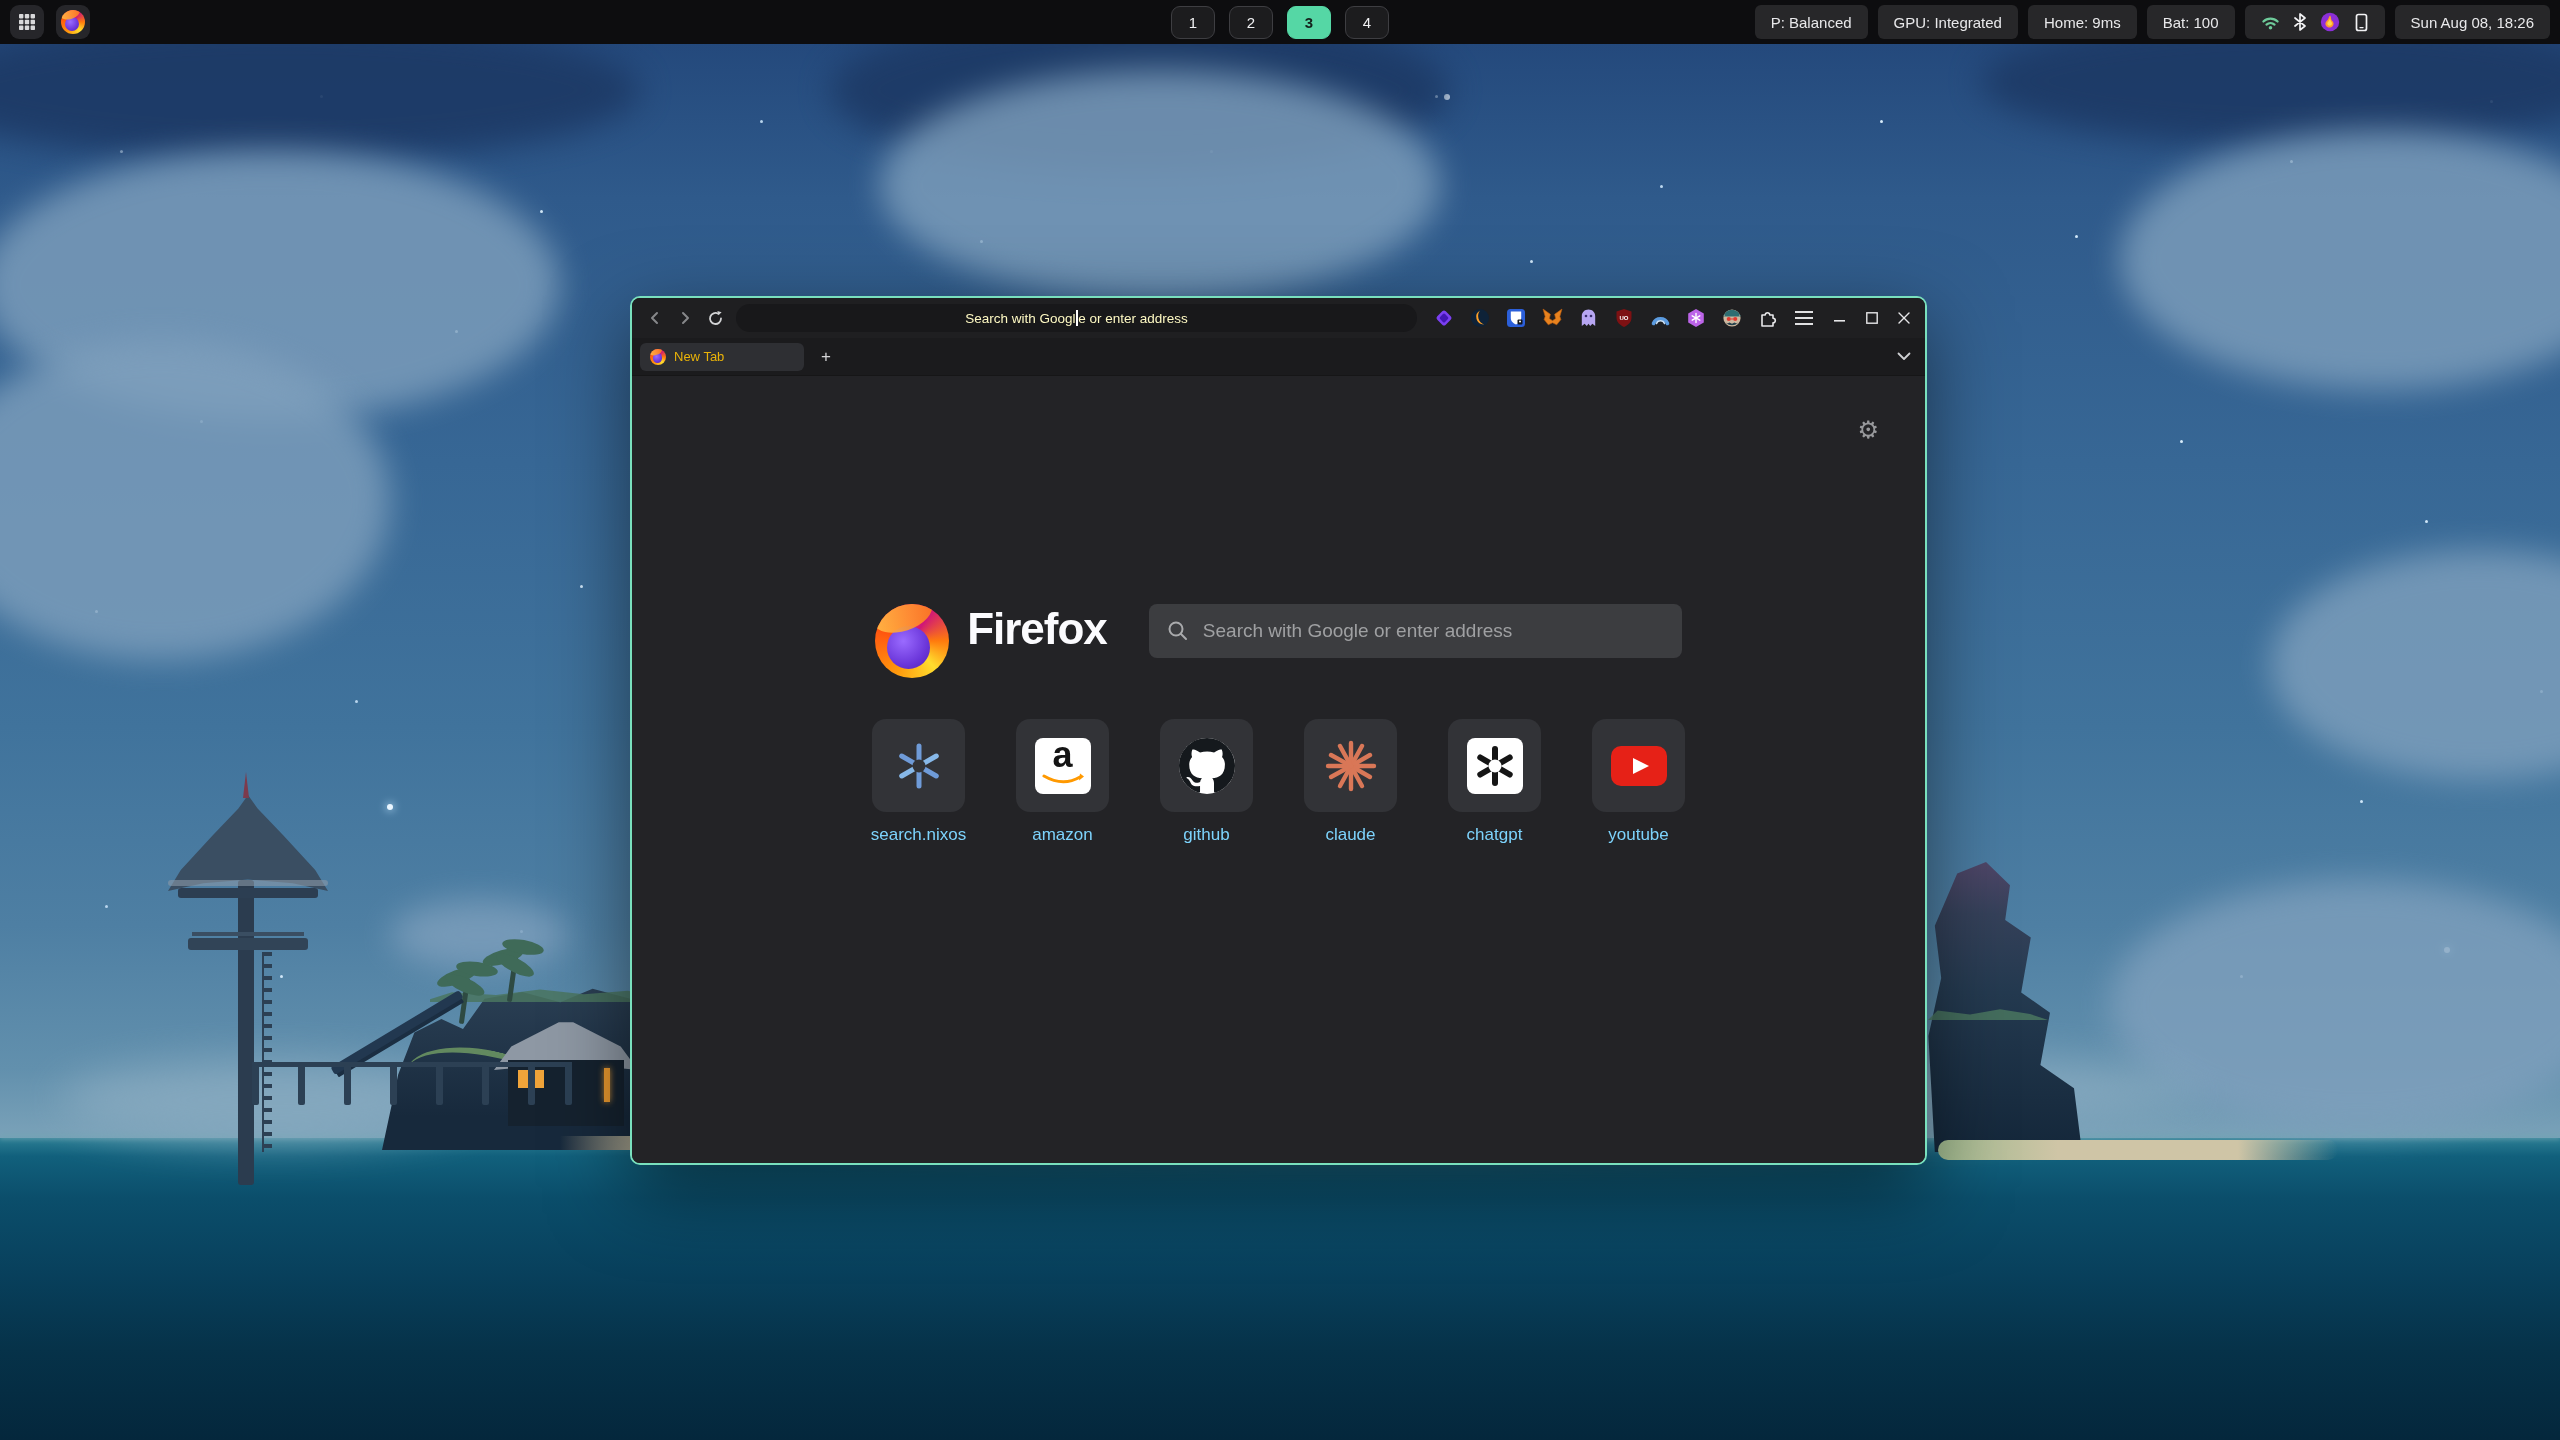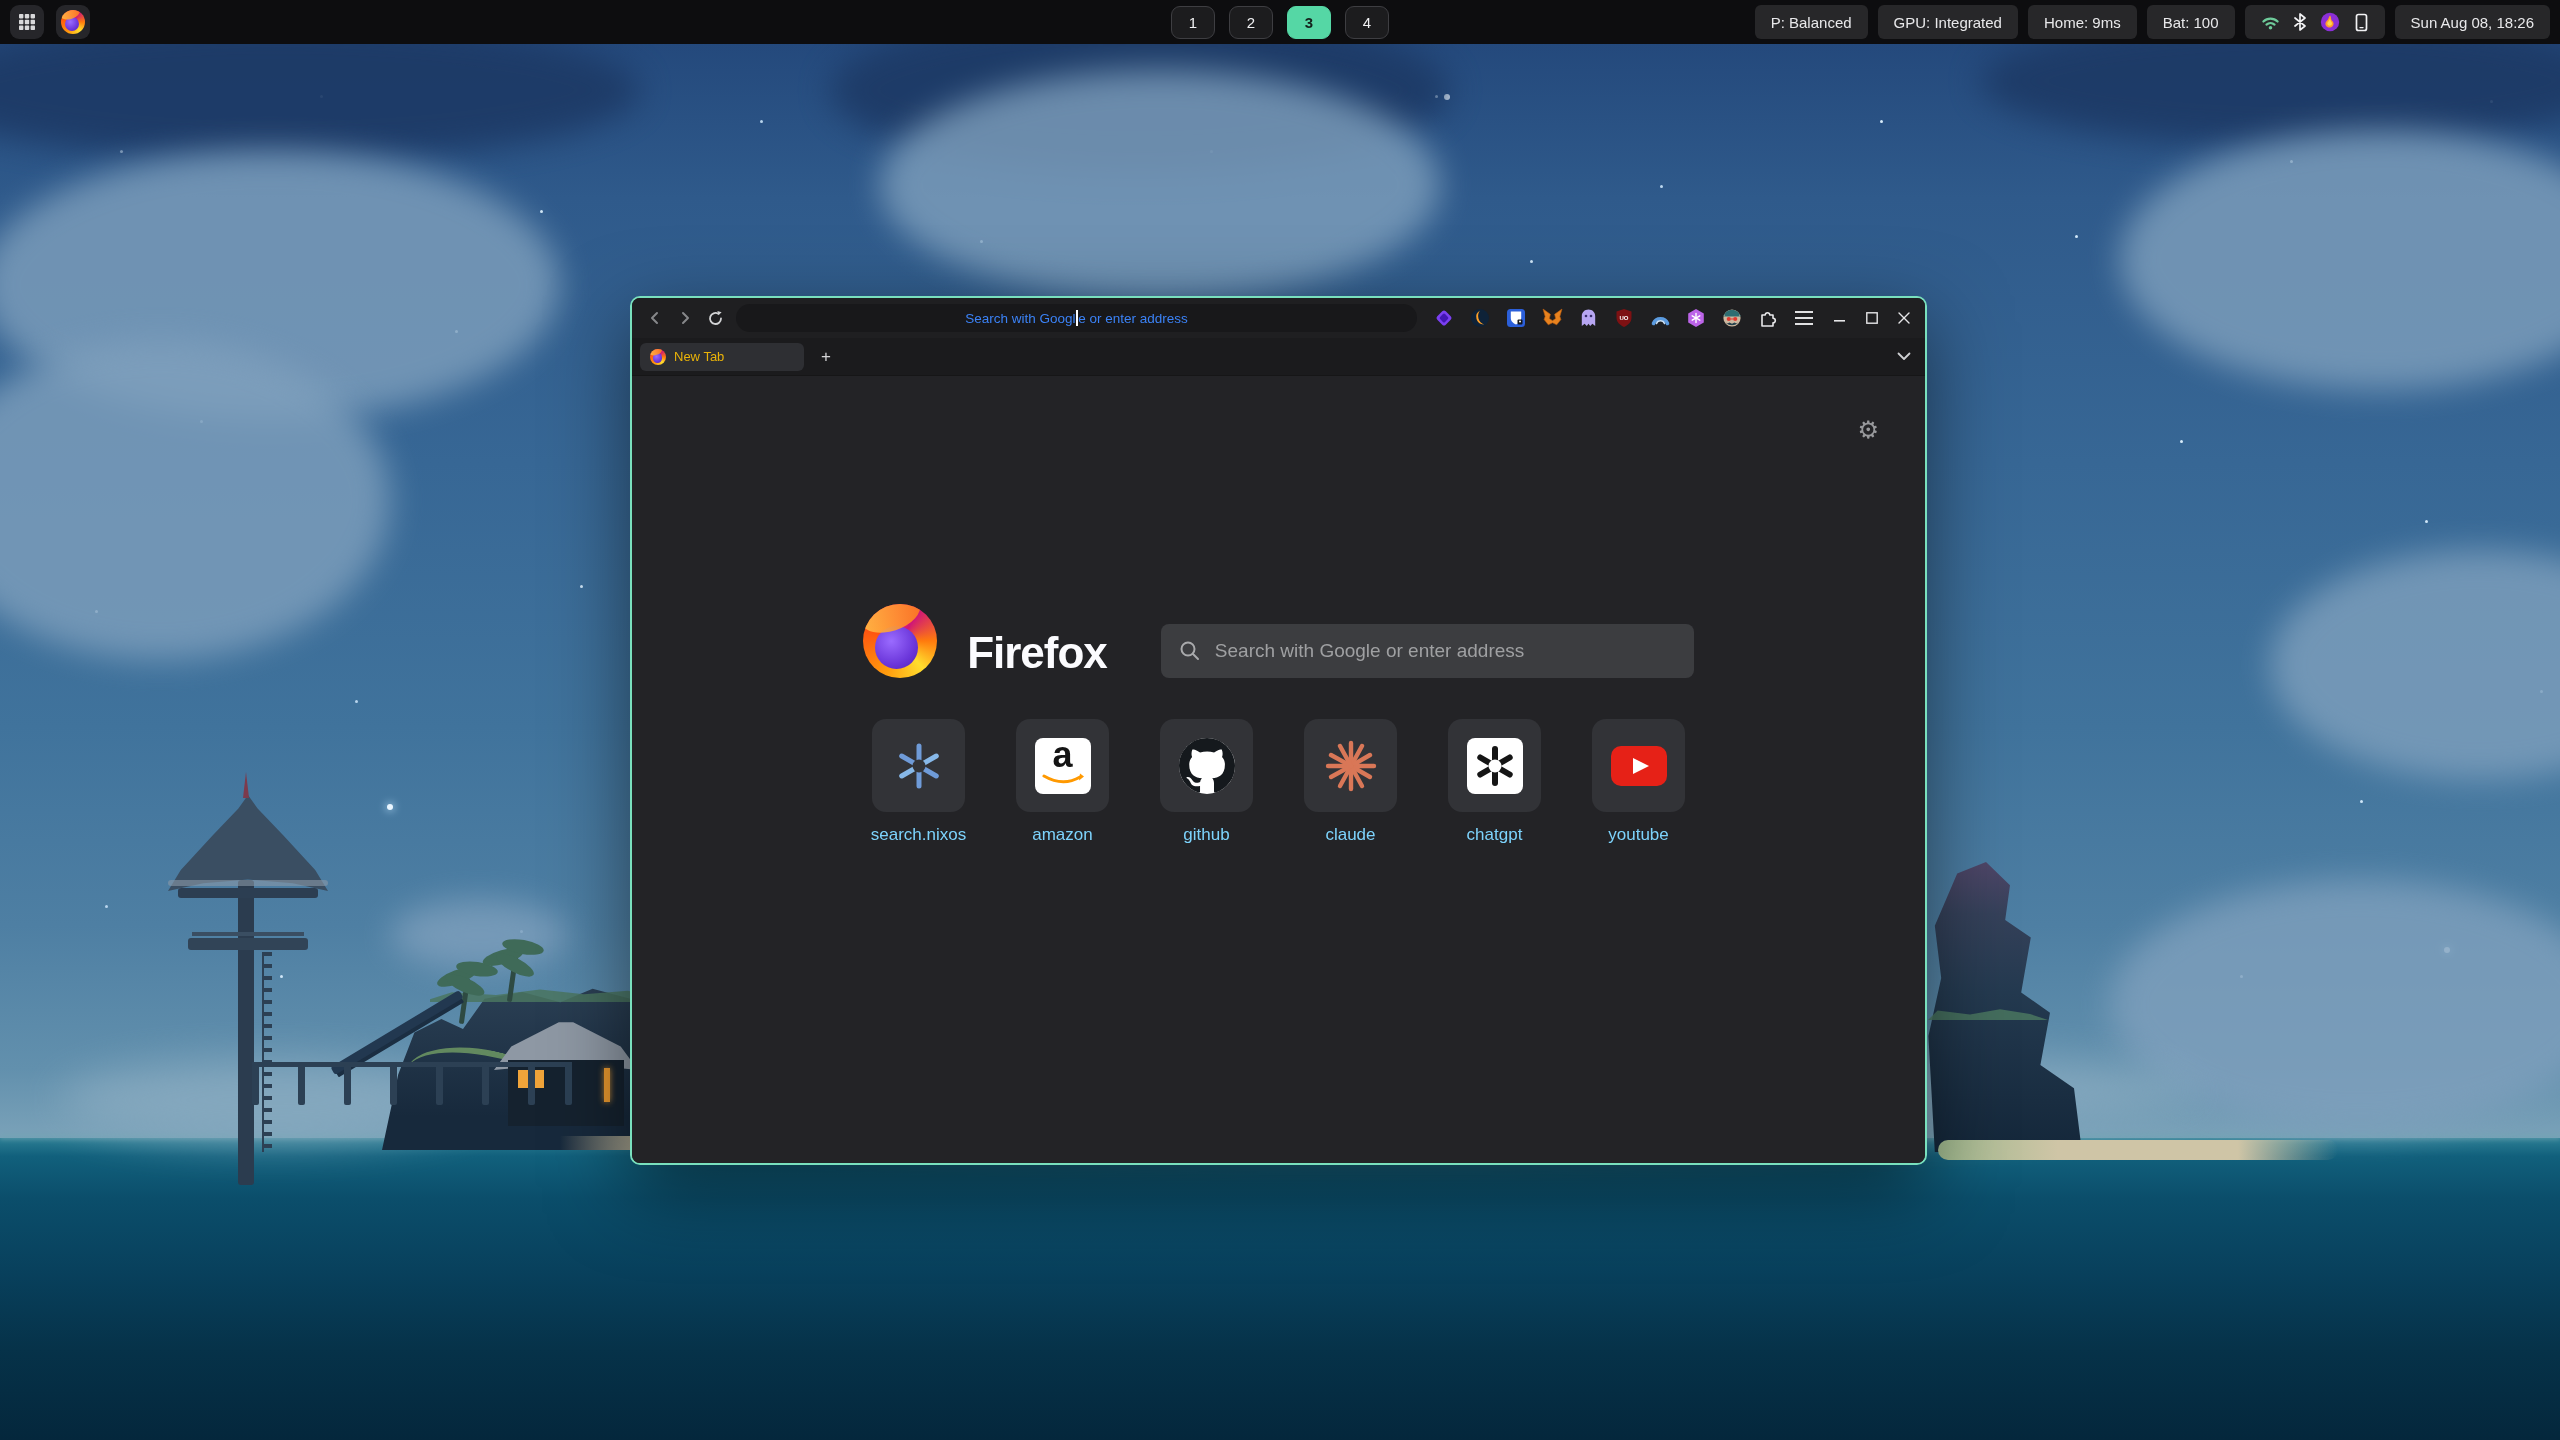--- a/index.html
+++ b/index.html
@@ -94,37 +94,37 @@
   .s24 { width:24px; height:24px; }
   .s16 { width:16px; height:16px; }
 
   
   .window { position:absolute; left:630px; top:296px; width:1297px; height:869px;
     border:2px solid #79e0bd; border-radius:10px; overflow:hidden; background:#232326;
     box-shadow:0 24px 80px rgba(0,0,0,.5); }
   .toolbar { height:40px; background:#1f1f21; display:flex; align-items:center; padding:0 8px; }
   .navbtn { width:30px; height:30px; display:flex; align-items:center; justify-content:center; border-radius:6px; cursor:pointer; }
   .urlbar { flex:1; height:28px; margin:0 14px 0 6px; background:#18181a; border-radius:14px;
-    display:flex; align-items:center; justify-content:center; font-size:13.5px; color:#3b82f6; position:relative; cursor:text; }
+    display:flex; align-items:center; justify-content:center; font-size:13.5px; color:#fef9c3; position:relative; cursor:text; }
   .caret { width:1.5px; height:16px; background:#fff; margin:0 .5px; }
   .extrow { display:flex; align-items:center; gap:10px; }
   .ext { width:26px; height:26px; display:flex; align-items:center; justify-content:center; border-radius:6px; cursor:pointer; }
   .winctl { display:flex; align-items:center; gap:6px; margin-left:10px; }
   .ctl { width:26px; height:26px; display:flex; align-items:center; justify-content:center; border-radius:6px; cursor:pointer; }
 
   .tabstrip { height:37px; background:#1b1b1d; display:flex; align-items:center; padding:0 8px; position:relative; }
   .tab { width:164px; height:28px; background:#2e2f33; border-radius:6px; display:flex; align-items:center;
     gap:8px; padding:0 10px; font-size:13px; color:#eab308; cursor:pointer; }
   .newtab-btn { width:28px; height:28px; margin-left:8px; display:flex; align-items:center; justify-content:center;
     color:#d5d5d7; font-size:17px; border-radius:6px; cursor:pointer; }
   .tab-overflow { position:absolute; right:14px; top:0; height:37px; display:flex; align-items:center; cursor:pointer; }
 
   .content { position:relative; height:788px; background:#232326; border-top:1px solid #161617; }
   .gear { position:absolute; right:46px; top:40px; font-family:"DejaVu Sans",sans-serif; font-size:24px; color:#98999c; cursor:pointer; }
-  .hero { position:absolute; left:0; top:228px; width:100%; display:flex; align-items:flex-end; justify-content:center;gap:12px; }
+  .hero { position:absolute; left:0; top:228px; width:100%; display:flex; align-items:flex-start; justify-content:center; }
   .wordmark { font-size:44px; font-weight:bold; color:#fbfbfe; letter-spacing:-1px; margin-left:18px; }
   .page-search { width:533px; height:54px; margin-left:42px; background:#3c3d40; border-radius:8px;
     display:flex; align-items:center; padding:0 18px; gap:14px; cursor:text; }
   .page-search input { flex:1; background:transparent; border:none; outline:none; font-size:19px; color:#c8c9cb;
     font-family:"Liberation Sans","DejaVu Sans",sans-serif; }
   .page-search input::placeholder { color:#9fa0a2; }
   .tiles { position:absolute; left:0; top:343px; width:100%; display:flex; justify-content:center; gap:51px; }
   .tilewrap { display:flex; flex-direction:column; align-items:center; width:93px; cursor:pointer; }
   .tile { width:93px; height:93px; background:#323337; border-radius:14px; display:flex; align-items:center; justify-content:center; }
   .tile-label { margin-top:13px; font-size:17px; color:#7dd3fc; white-space:nowrap; }

